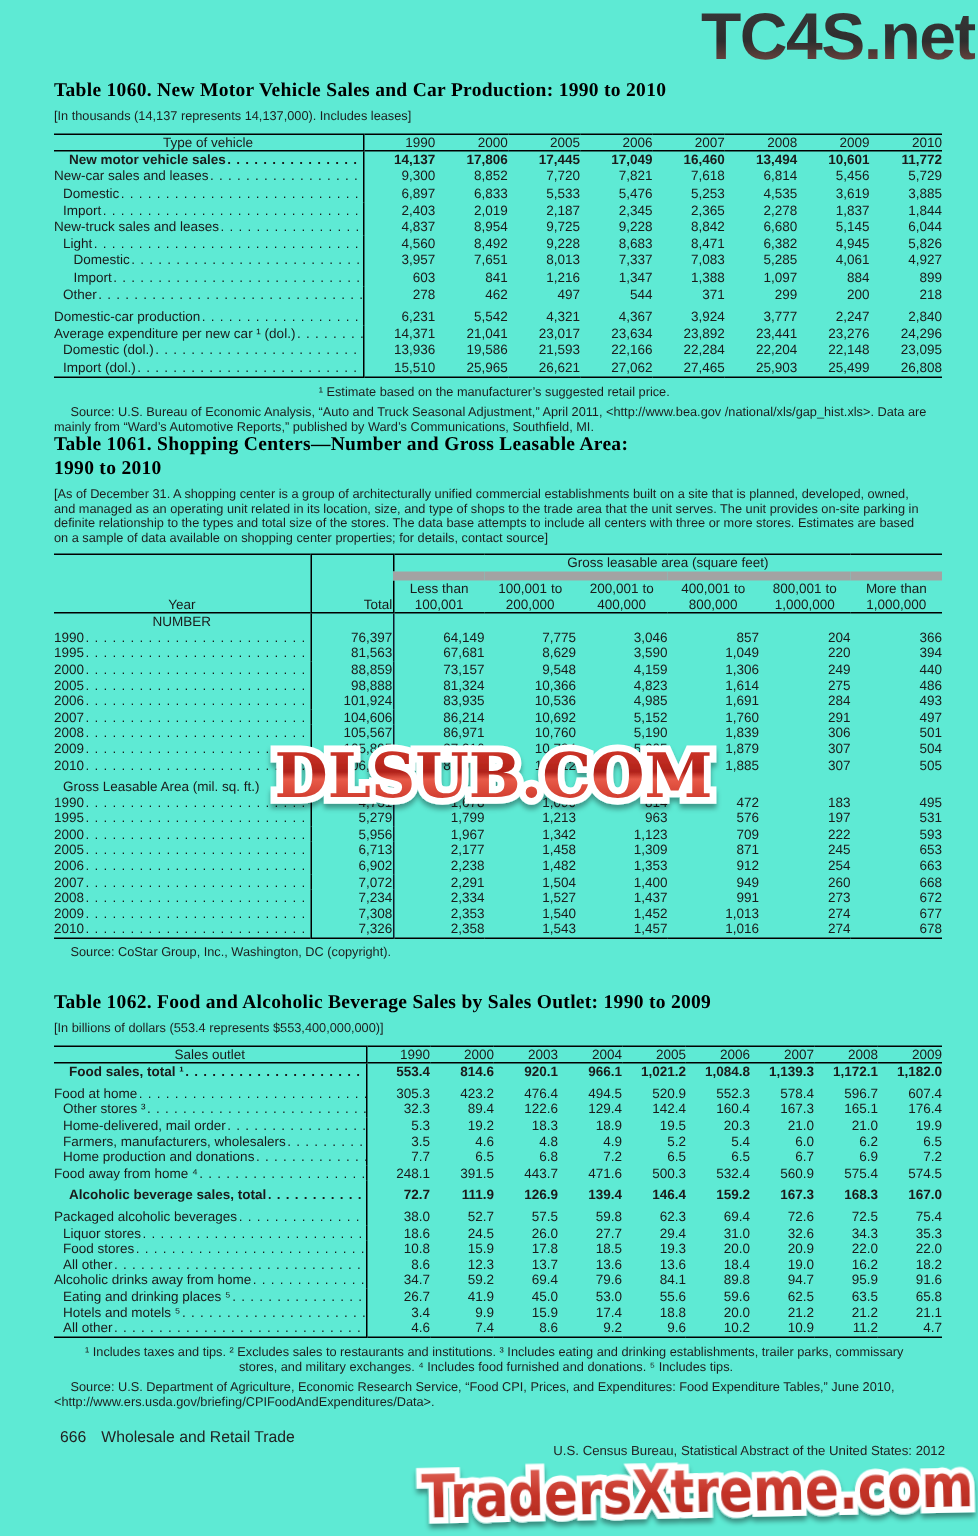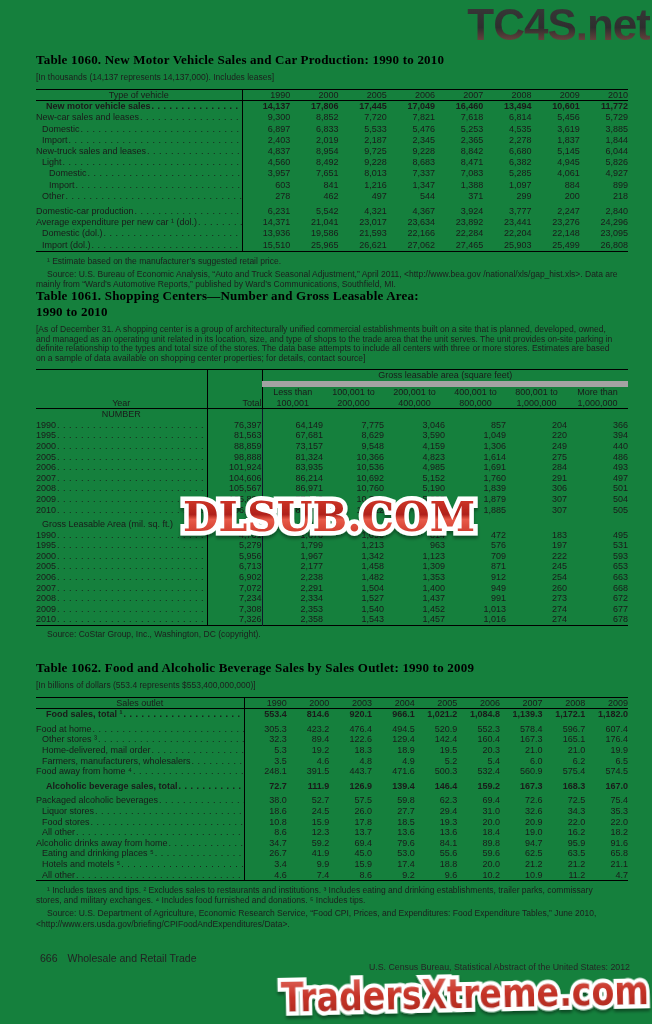--- a/index.html
+++ b/index.html
@@ -1,32 +1,32 @@
 <!DOCTYPE html>
 <html><head>
 <meta charset="utf-8">
 <style>
   html,body{margin:0;padding:0;background:#e8e8e8;}
-  .page{position:relative;width:652px;height:1024px;background:#15803d;overflow:hidden;
+  .page{position:relative;width:652px;height:1024px;background:#5eead4;overflow:hidden;
         font-family:"Liberation Sans",sans-serif;color:#1a1a1a;}
   
   .tc4s{position:absolute;top:0px;right:2px;font-family:"Liberation Sans",sans-serif;
         font-weight:bold;font-size:44px;letter-spacing:-1px;
         background:linear-gradient(180deg,#3a3a3a 0%,#2e2e2e 55%,#64413c 80%,#8e564c 100%);
         -webkit-background-clip:text;background-clip:text;color:transparent;}
   
   .sec{position:absolute;left:36px;width:592px;}
   #sec1060{top:52px;}
   #sec1061{top:288px;}
   #sec1062{top:660px;}
   .ttl{font-family:"Liberation Serif",serif;font-weight:bold;font-size:13px;line-height:16px;
        color:#000;margin:0 0 5px 0;letter-spacing:.2px;}
   .ttl2{margin-bottom:0;}
   .bracket{font-size:8.5px;line-height:9.6px;margin:0 0 6px 0;color:#1d1d1d;max-width:578px;}
-  .fnote{font-size:8.5px;line-height:10px;margin:4px 16px 0 0;text-indent:11px;color:#1d1d1d;}
+  .fnote{font-size:8.5px;line-height:10px;margin:4px 16px 0 0;text-indent:11px;color:#1d1d1d;text-align:center;}
   
   .dtable{border-collapse:collapse;table-layout:fixed;width:592px;
           border-top:1.8px solid #000;border-bottom:1.8px solid #000;font-size:9px;}
   .dtable thead{border-bottom:1px solid #000;}
   .dtable th{font-weight:normal;font-size:9px;}
   .dtable td,.dtable th{padding:0;line-height:10.6px;vertical-align:bottom;}
   #t1060 td{line-height:11.2px;}
   .stubh{text-align:center;border-right:1px solid #000;padding:3px 0;}
   .yh{text-align:right;padding:3px 8px 3px 0;}
   .stub{border-right:1px solid #000;overflow:hidden;}
@@ -744,20 +744,37 @@
             <td class="num">4.8</td>
             <td class="num">4.9</td>
             <td class="num">5.2</td>
             <td class="num">5.4</td>
             <td class="num">6.0</td>
             <td class="num">6.2</td>
             <td class="num">6.5</td>
           </tr>
           <tr>
             <td class="stub">
+              <div class="cf i6">
+                <span class="lbl">Home production and donations</span>
+                <span class="dots"></span>
+              </div>
+            </td>
+            <td class="num">7.7</td>
+            <td class="num">6.5</td>
+            <td class="num">6.8</td>
+            <td class="num">7.2</td>
+            <td class="num">6.5</td>
+            <td class="num">6.5</td>
+            <td class="num">6.7</td>
+            <td class="num">6.9</td>
+            <td class="num">7.2</td>
+          </tr>
+          <tr>
+            <td class="stub">
               <div class="cf i0">
                 <span class="lbl">Food away from home ⁴</span>
                 <span class="dots"></span>
               </div>
             </td>
             <td class="num">248.1</td>
             <td class="num">391.5</td>
             <td class="num">443.7</td>
             <td class="num">471.6</td>
             <td class="num">500.3</td>

